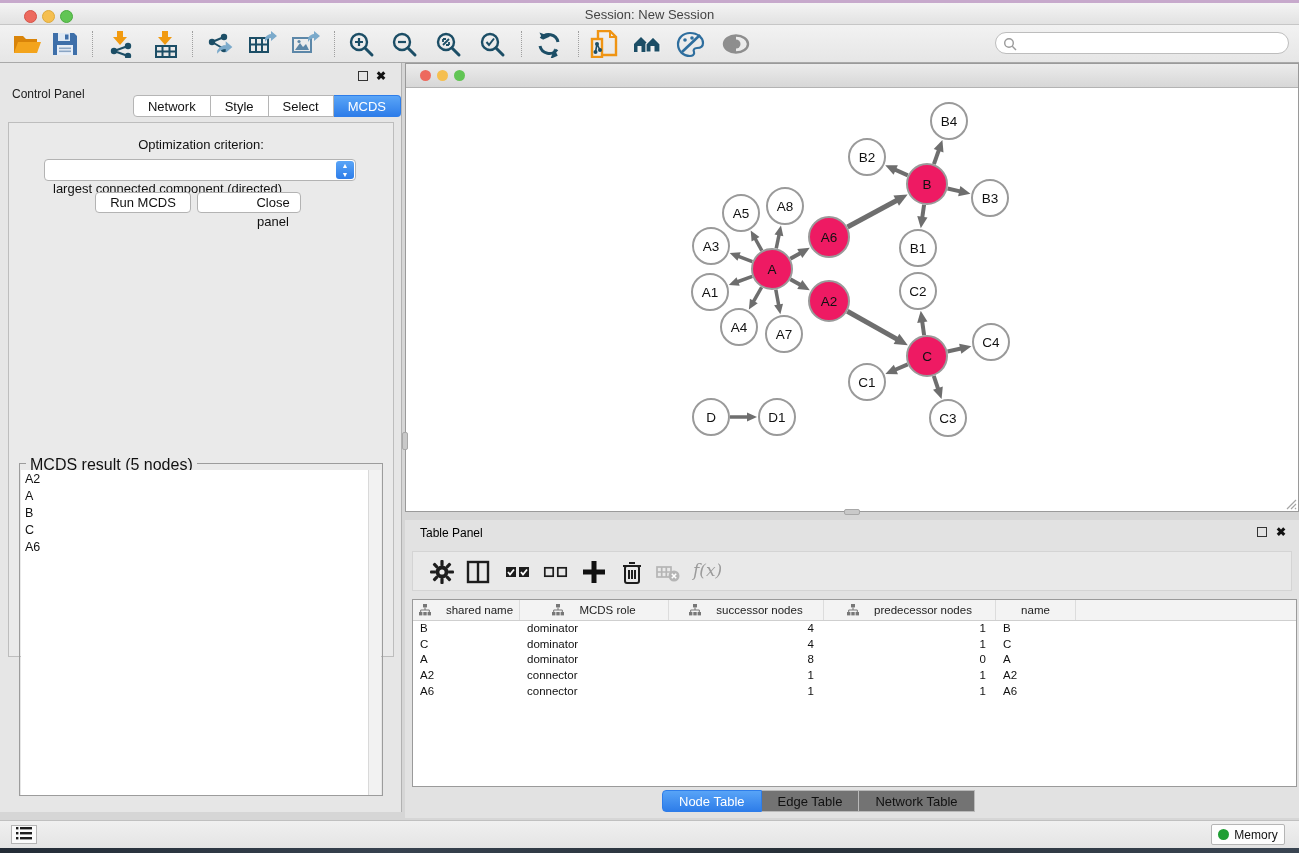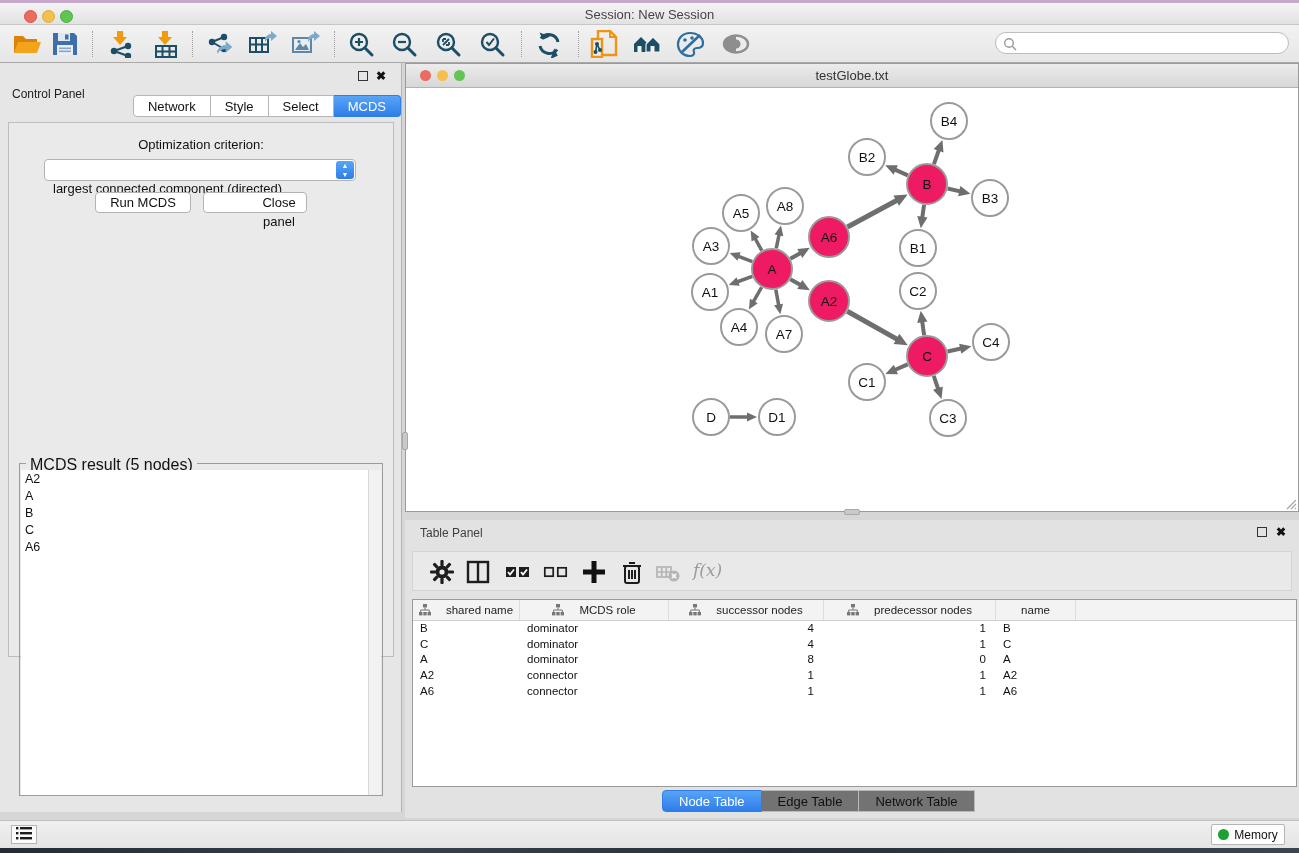--- a/index.html
+++ b/index.html
@@ -40,42 +40,42 @@
   .cp-box { position:absolute; left:8px; top:59px; width:386px; height:535px; background:#eaeaea; border:1px solid #bdbdbd; }
   .opt-label { position:absolute; left:0; top:14px; width:100%; text-align:center; font-size:13px; color:#111; }
   .dropdown { position:absolute; left:35px; top:36px; width:312px; height:22px; background:#fff;
               border:1px solid #b3b3b3; border-radius:4px; cursor:pointer;}
   .dropdown .dd-text { position:absolute; left:8px; top:21px; font-size:13px; color:#111; white-space:nowrap;}
   .dd-step { position:absolute; right:1px; top:1px; width:18px; height:18px; border-radius:3px;
              background:linear-gradient(#5aa5f7,#2e7de9); color:#fff; font-size:7px; text-align:center; line-height:9px;}
   .cp-btn { position:absolute; top:69px; height:21px; background:#fff; border:1px solid #b3b3b3; border-radius:4px;
             font-size:13px; color:#111; text-align:center; line-height:19px; cursor:pointer;}
   .btn-run { left:86px; width:96px; }
-  .btn-close { left:194px; width:104px;padding-left:48px; }
+  .btn-close { left:188px; width:104px;padding-left:48px; }
   .result-group { position:absolute; left:10px; top:340px; width:364px; height:333px; border:1px solid #9c9c9c; }
   .result-legend { position:absolute; left:6px; top:-8px; background:#eaeaea; padding:0 4px; font-size:16px; color:#111;}
   .result-list { position:absolute; left:1px; top:6px; width:348px; height:325px; background:#fff; overflow:hidden;}
   .result-scroll { position:absolute; right:1px; top:6px; width:13px; height:325px; background:#f2f2f2; border-left:1px solid #d9d9d9;}
   .result-item { font-size:12.5px; color:#111; padding:1.5px 0 1.5px 4px; }
 
   
   .netwin { position:absolute; left:405px; top:63px; width:894px; height:449px; background:#fff;
             border:1px solid #9a9a9a; }
   .nw-titlebar { position:absolute; left:0; top:0; width:100%; height:24px;
                  background:linear-gradient(#ececec,#d7d7d7); border-bottom:1px solid #b3b3b3;}
   .nw-tl { position:absolute; top:6px; width:11px; height:11px; border-radius:50%; }
   .nw-title { position:absolute; left:0; right:0; top:4px; text-align:center; font-size:13px; color:#333; }
   .nw-canvas { position:absolute; left:0; top:24px; width:892px; height:423px; background:#fff; }
   .nw-grip-left { position:absolute; left:-4px; top:368px; width:6px; height:18px; background:#c9c9c9; border:1px solid #a8a8a8; border-radius:2px;}
   .nw-grip-bottom { position:absolute; left:438px; bottom:-4px; width:16px; height:6px; background:#c9c9c9; border:1px solid #a8a8a8; border-radius:2px;}
   .nw-resize { position:absolute; right:1px; bottom:1px; width:12px; height:12px; }
 
   
   .tpanel { position:absolute; left:405px; top:520px; width:894px; height:298px; background:#e2e2e2; }
-  .tp-title { position:absolute; left:15px; top:6px; font-size:12px; color:#404040; }
+  .tp-title { position:absolute; left:15px; top:6px; font-size:12px; color:#000000; }
   .tp-toolbar { position:absolute; left:7px; top:31px; width:880px; height:40px; background:#e9e9e9; border:1px solid #d4d4d4;}
   .tp-ico { position:absolute; top:7px; width:26px; height:26px; cursor:pointer; }
   .fx { position:absolute; top:8px; font-family:"DejaVu Serif", serif; font-style:italic; font-size:17px; color:#9b9b9b; }
   .dtable { position:absolute; left:7px; top:79px; width:885px; height:188px; background:#fff; border:1px solid #9a9a9a; overflow:hidden;}
   .thead { display:grid; grid-template-columns:107px 149px 155px 172px 80px 1fr; height:21px;
            background:#f3f3f3; border-bottom:1px solid #cfcfcf; }
   .th { position:relative; display:flex; align-items:center; justify-content:center; gap:15px;
         font-size:11.5px; color:#222; border-right:1px solid #dcdcdc; cursor:pointer;}
   .th:last-child { border-right:none; }
   .trow { display:grid; grid-template-columns:107px 149px 155px 172px 80px 1fr; height:15.7px; cursor:default;}
@@ -259,21 +259,20 @@
         <div class="result-scroll"></div>
       </div>
     </div>
   </div>
 
   <div class="netwin">
     <div class="nw-titlebar">
       <div class="nw-tl" style="left:14px;background:#ed6a5e"></div>
       <div class="nw-tl" style="left:31px;background:#f5bf4f"></div>
       <div class="nw-tl" style="left:48px;background:#61c554"></div>
-      <div class="nw-title">testGlobe.txt</div>
     </div>
     <svg class="nw-canvas" viewBox="0 0 892 423">
         <line x1="355.8293664566471" y1="162.62724263136246" x2="348.56084472447054" y2="149.49700982485" stroke="#6e6e6e" stroke-width="3.5"></line>
         <polygon points="344.6863176603361,142.49786416060715 353.4664959266408,149.0673747673351 345.59245705436757,153.42621771448634" fill="#6e6e6e"></polygon>
         <line x1="370.24392210328523" y1="160.4333005763869" x2="373.3414371956197" y2="145.42226589815078" stroke="#6e6e6e" stroke-width="3.5"></line>
         <polygon points="374.95816942544263,137.58733278439342 377.34440401465247,148.29041105586555 368.53010426167543,146.47158729731473" fill="#6e6e6e"></polygon>
         <line x1="346.35035698573034" y1="173.5911182077344" x2="331.19952401902617" y2="167.87850905635412" stroke="#6e6e6e" stroke-width="3.5"></line>
         <polygon points="323.71394572787585,165.0560778973958 334.65853611872785,164.37347905732165 331.4833010648997,172.79475463486577" fill="#6e6e6e"></polygon>
         <line x1="346.3111094133914" y1="188.30394328212898" x2="330.2518541154781" y2="194.26140895716134" stroke="#6e6e6e" stroke-width="3.5"></line>
         <polygon points="322.75132436819865,197.04386354082953 330.56185584898464,189.3467473283996 333.6921172556113,197.784843294089" fill="#6e6e6e"></polygon>

